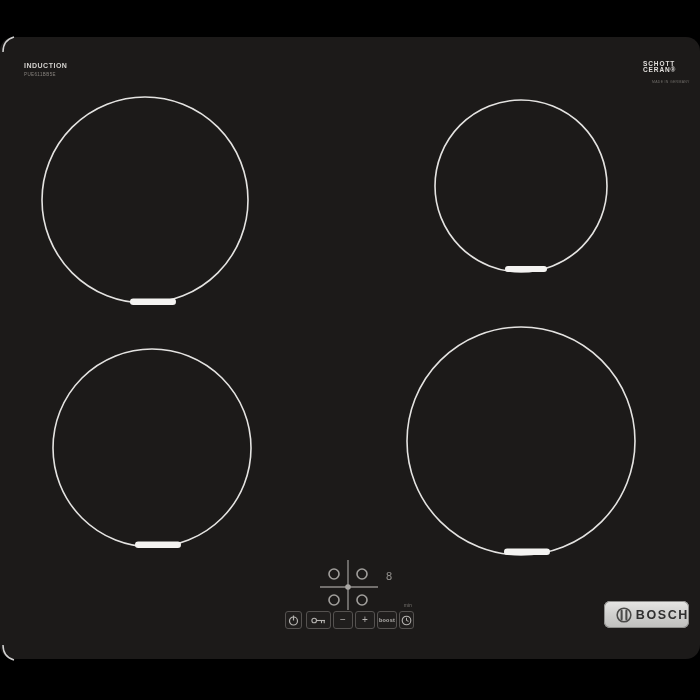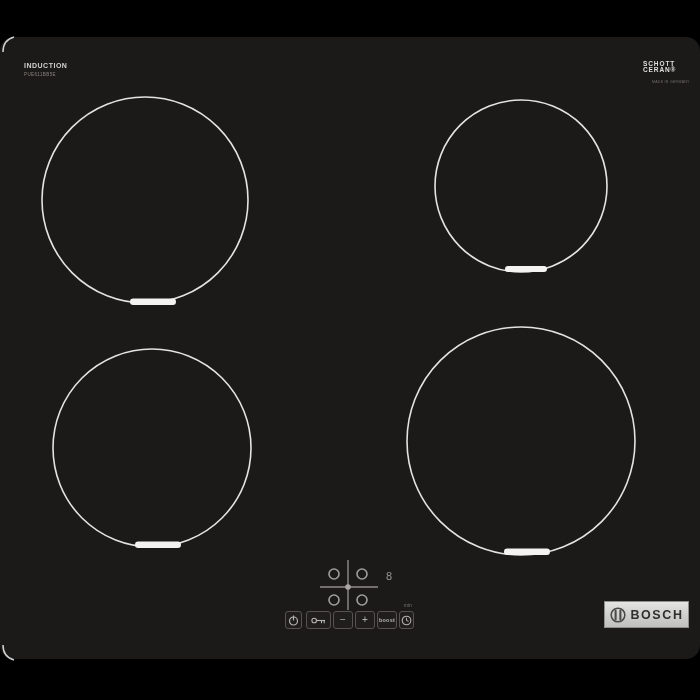--- a/index.html
+++ b/index.html
@@ -34,24 +34,24 @@
   }
   .btn-power{left:285px;width:17px;}
   .btn-key{left:306px;width:25px;}
   .btn-minus{left:333px;width:20px;font-size:10px;line-height:10px;}
   .btn-plus{left:355px;width:20px;font-size:10px;line-height:10px;}
   .btn-boost{left:377px;width:20px;font-size:5.5px;font-weight:700;letter-spacing:.2px;}
   .btn-timer{left:399px;width:15px;}
   .min-label{position:absolute;left:404px;top:603px;font-size:4.5px;color:#7d7a76;letter-spacing:.2px;}
   
   .bosch-badge{
-    position:absolute;left:604px;top:601px;width:85px;height:27px;border-radius:0;
+    position:absolute;left:604px;top:601px;width:85px;height:27px;border-radius:6px;
     background:linear-gradient(180deg,#e6e6e4 0%,#d2d2d0 45%,#bfbfbd 100%);
     box-shadow:inset 0 0 0 1px #8f8f8d;
-    display:flex;align-items:center;justify-content:center;gap:3px;
+    display:flex;align-items:center;justify-content:flex-end;gap:3px;
   }
   .bosch-text{font-size:12.5px;font-weight:700;letter-spacing:1.6px;color:#2f2f2f;}
 </style>
 </head>
 <body>
 
 <div class="stage">
 
   <div class="cooktop"></div>
 

